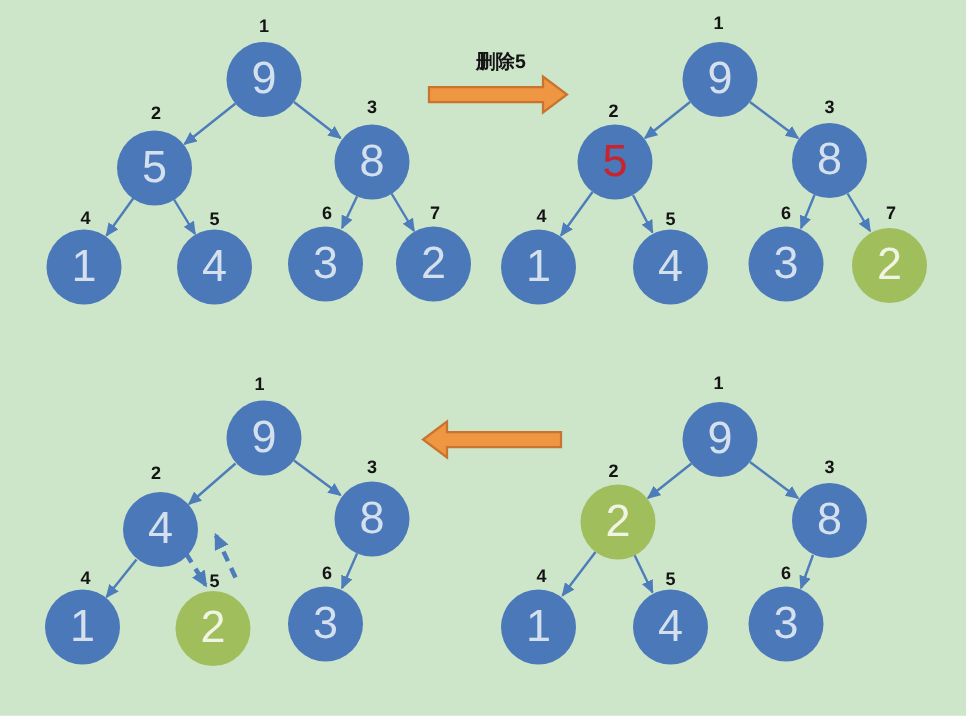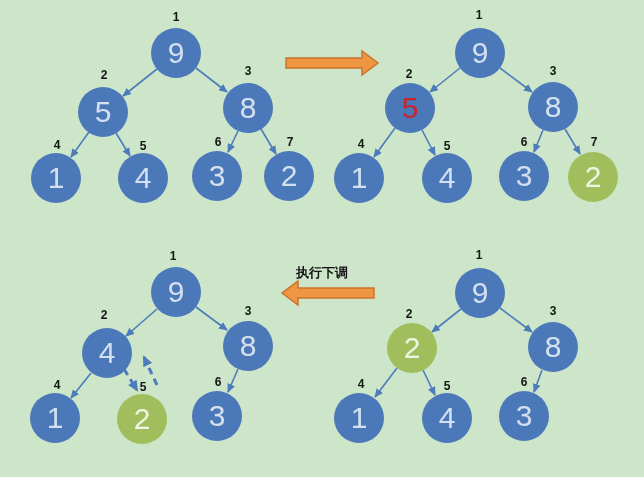--- a/index.html
+++ b/index.html
@@ -85,21 +85,21 @@
       <line class="edge" x1="500" y1="308" x2="532" y2="332" marker-end="url(#ah)"></line>
       <line class="edge" x1="397" y1="368" x2="375" y2="397" marker-end="url(#ah)"></line>
       <line class="edge" x1="423" y1="370" x2="435" y2="395" marker-end="url(#ah)"></line>
       <line class="edge" x1="542" y1="370" x2="534" y2="392" marker-end="url(#ah)"></line>
     </g>
 
     <polygon class="step-arrow" points="286,58 362,58 362,51 378,63 362,75 362,68 286,68"></polygon>
     <polygon class="step-arrow" points="374,288 298,288 298,281 282,293 298,305 298,298 374,298"></polygon>
   </svg>
 
-  <div class="step-label" style="left:274px; top:264px;">执行下调</div>
+  <div class="step-label" style="left:286px; top:32px;">删除5</div>
 
   <span class="idx" style="left:176px; top:17px;">1</span>
   <span class="idx" style="left:104px; top:75px;">2</span>
   <span class="idx" style="left:248px; top:71px;">3</span>
   <span class="idx" style="left:57px;  top:145px;">4</span>
   <span class="idx" style="left:143px; top:146px;">5</span>
   <span class="idx" style="left:218px; top:142px;">6</span>
   <span class="idx" style="left:290px; top:142px;">7</span>
   <div class="node" style="left:151px; top:28px;">
       <span class="val">9</span>

